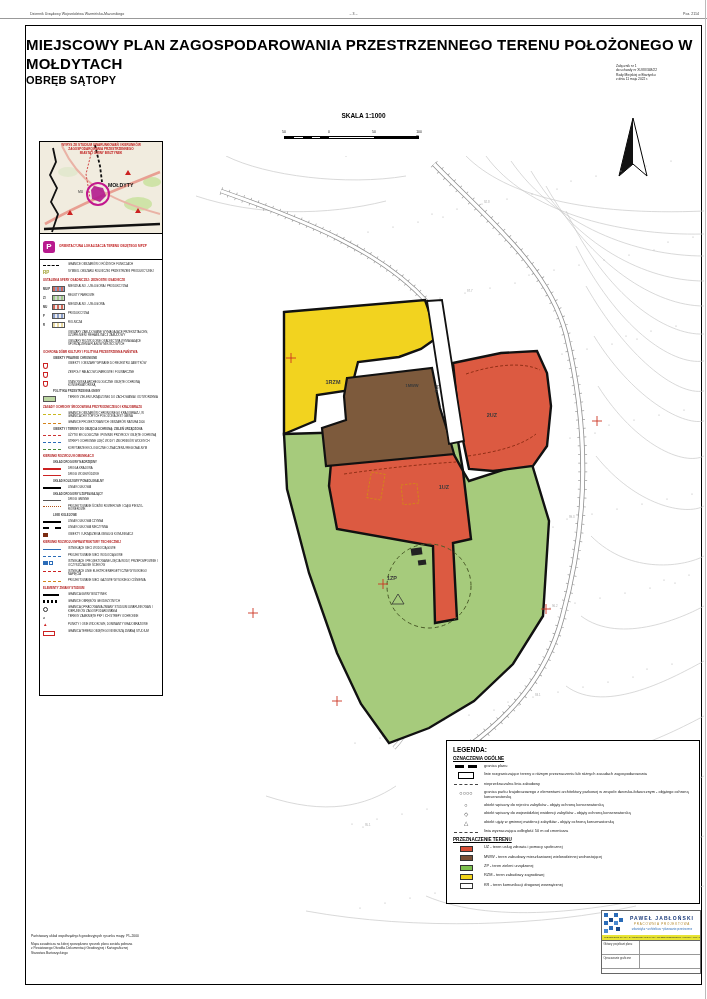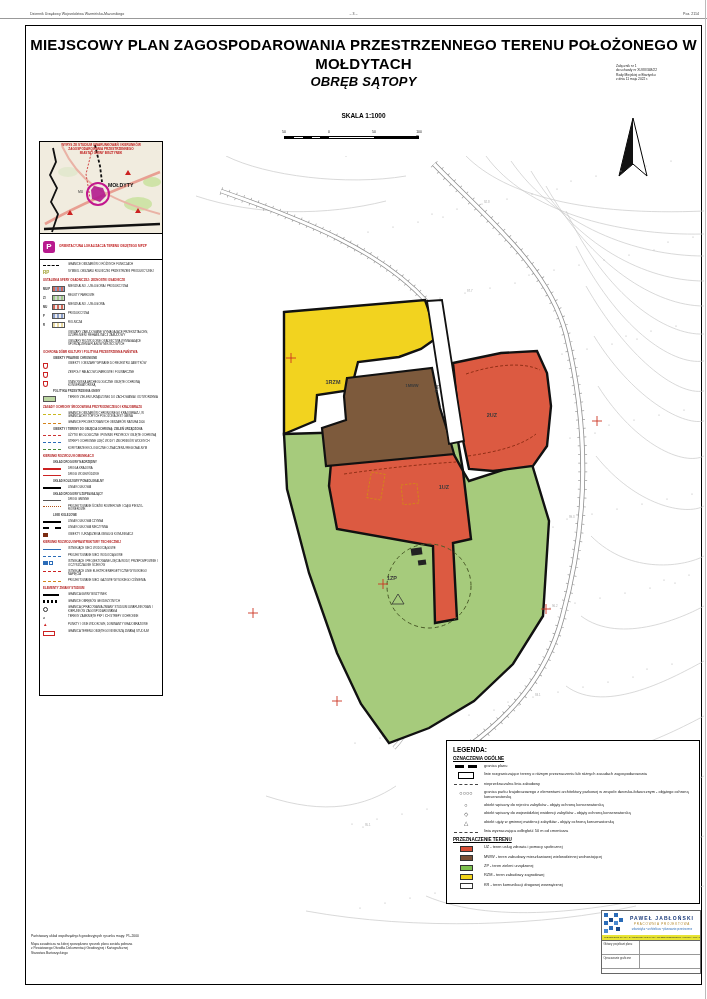--- a/index.html
+++ b/index.html
@@ -9,23 +9,23 @@
   
   .doc-head { position:absolute; top:10px; left:0; width:707px; height:9px; font-size:3.6px; color:#444; }
   .doc-head .hl { position:absolute; left:30px; top:2px; }
   .doc-head .hc { position:absolute; left:50%; top:2px; transform:translateX(-50%); }
   .doc-head .hr { position:absolute; right:8px; top:2px; }
   .doc-rule { position:absolute; top:18px; left:0; width:707px; border-top:0.6px solid #999; }
   .page-right-line { position:absolute; top:0; right:1px; height:999px; border-left:0.6px solid #bbb; }
   
   .sheet { position:absolute; left:25px; top:25px; width:677px; height:960px;
            border:1.6px solid #000; background:#fff; }
-  .title { position:absolute; top:10px; left:0; width:100%; text-align:center;
+  .title { position:absolute; top:10px; left:0; width:100%; 
            font-size:15px; font-weight:bold; color:#000; line-height:1.25; letter-spacing:0.2px; }
-  .title .t2 { font-size:13px;font-style:italic; }
+  .title .t2 { font-size:11px; }
   .annotation { position:absolute; left:590px; top:38px; width:80px; font-size:3.3px; color:#222; line-height:1.35; }
   .skala { position:absolute; top:86px; left:0; width:100%; text-align:center; font-size:6.5px; font-weight:bold; }
   
   .scalebar { position:absolute; left:258px; top:104px; width:135px; height:12px; }
   .scalebar .ticks { position:relative; height:5px; }
   .scalebar .tick { position:absolute; top:0; transform:translateX(-50%); font-size:3.4px; color:#222; }
   .bar { position:relative; margin-top:1px; height:3px; border:0.5px solid #000; display:flex; }
   .seg { height:100%; }
   
   .north { position:absolute; left:585px; top:90px; width:44px; height:64px; }

